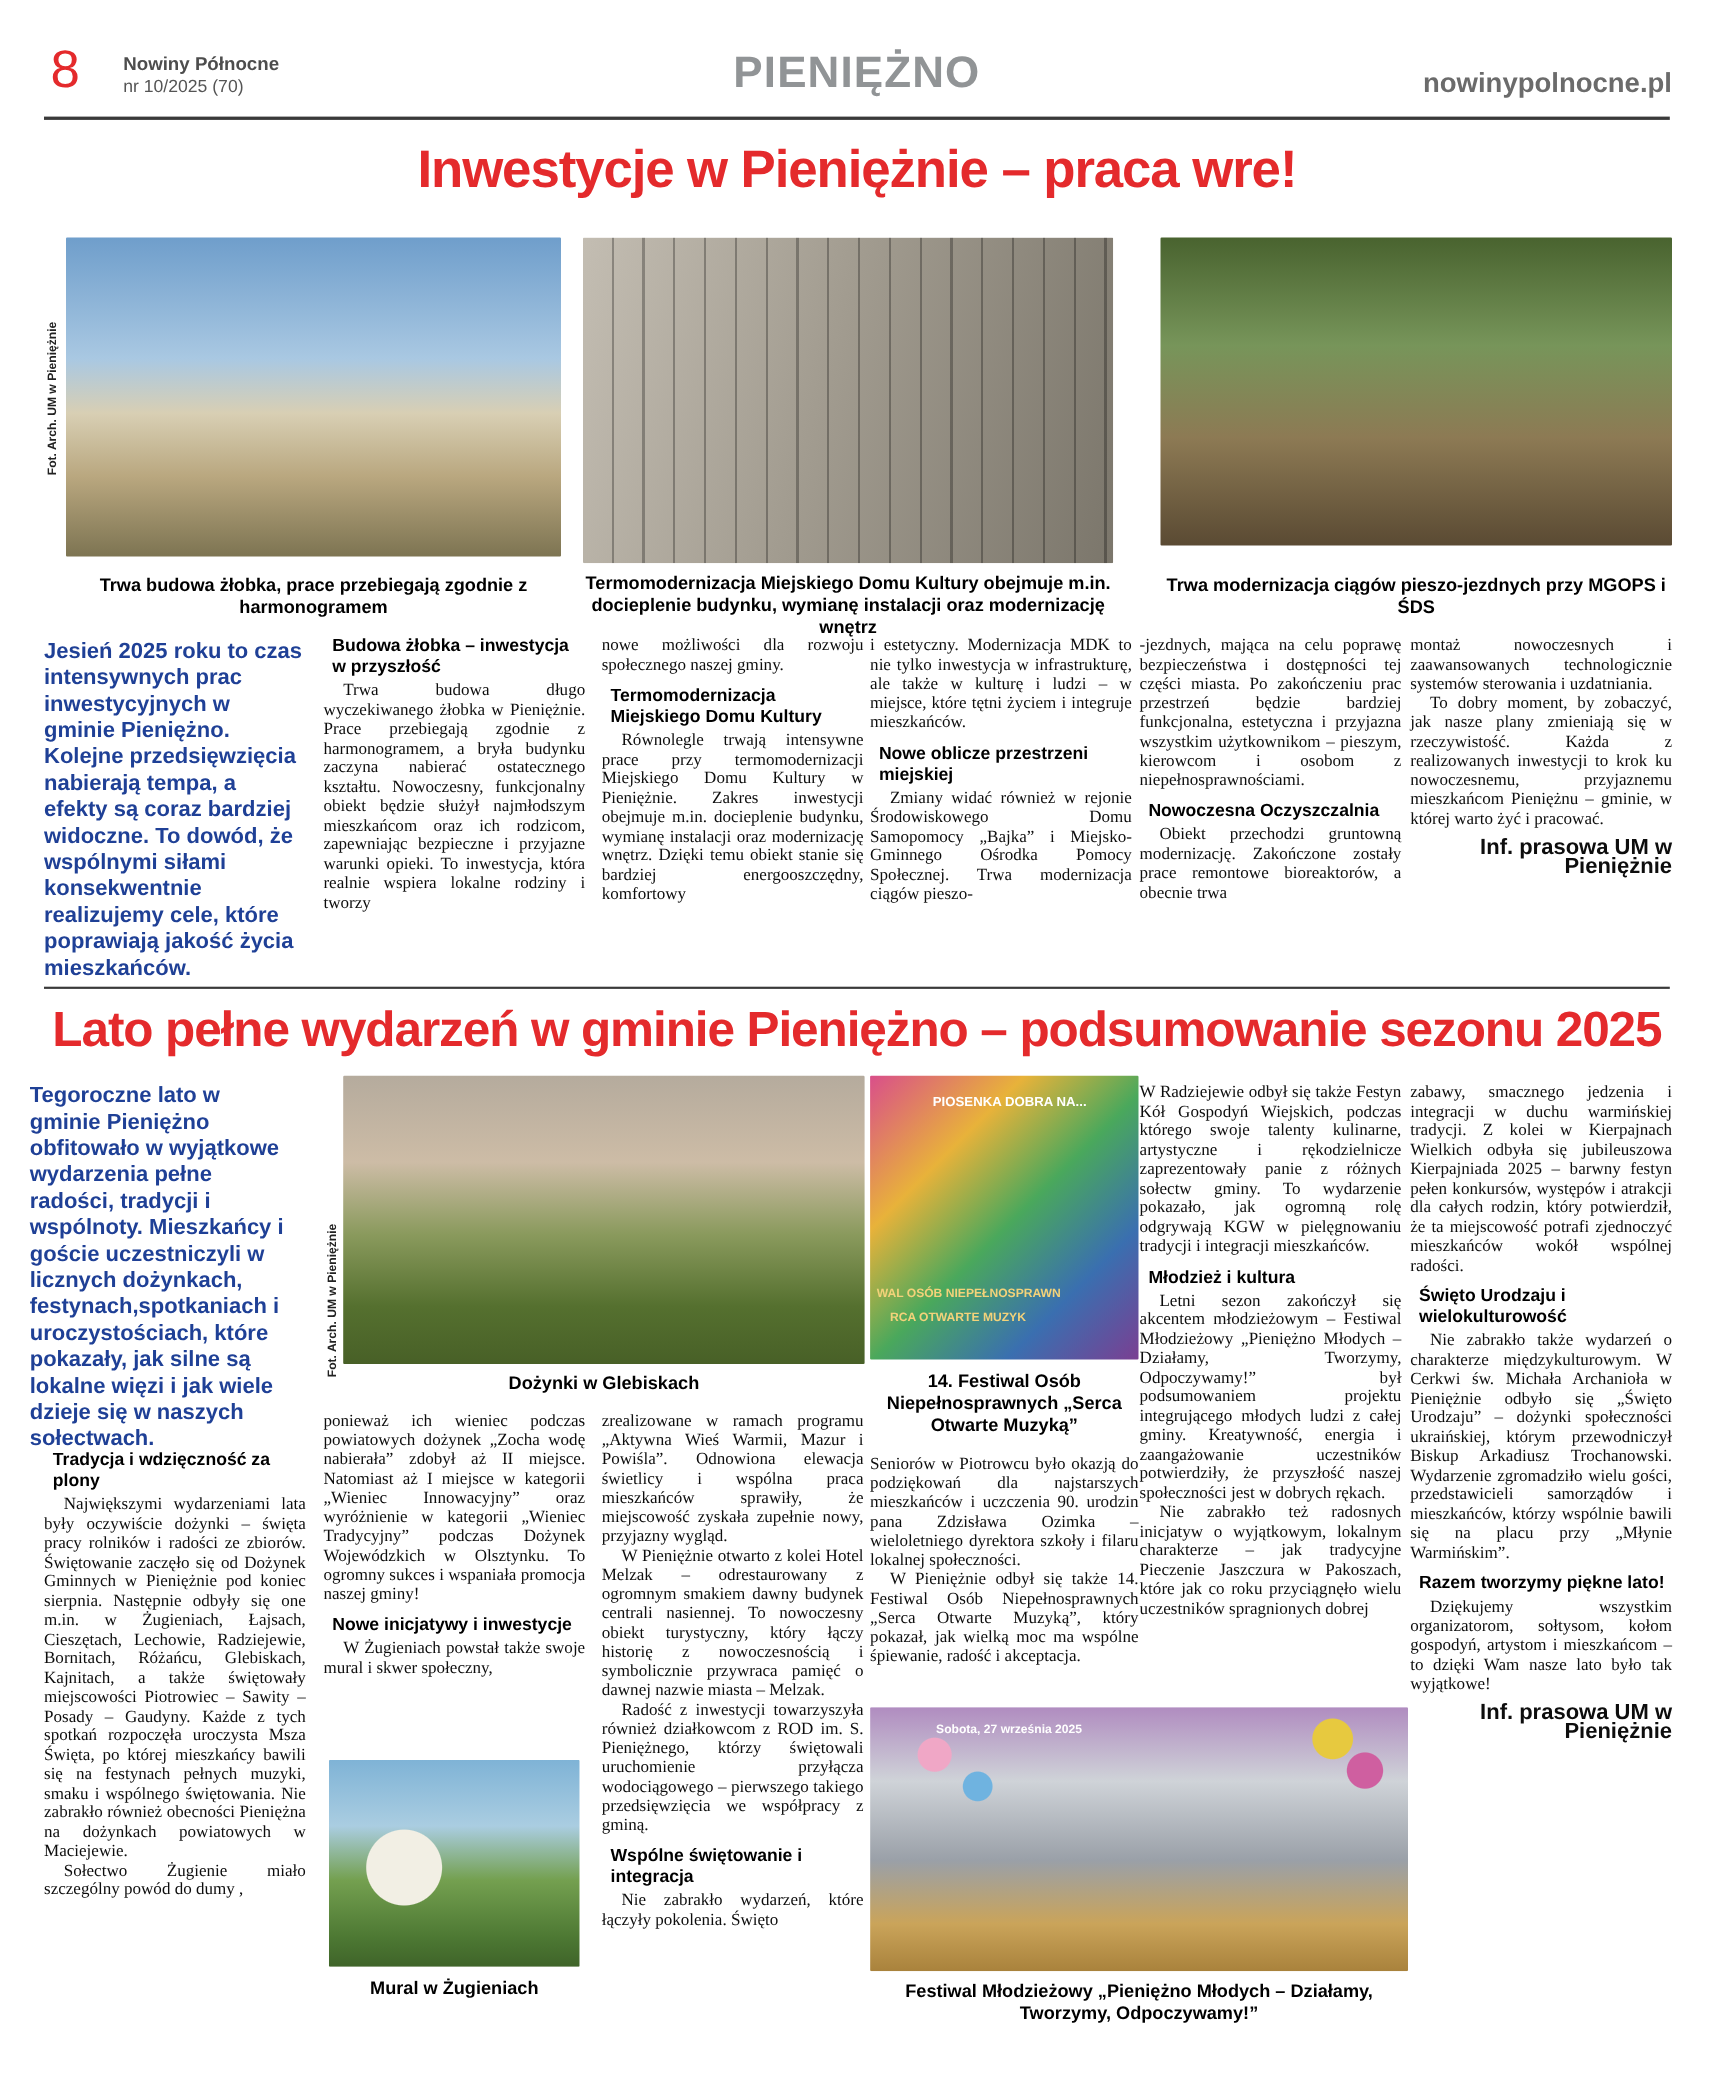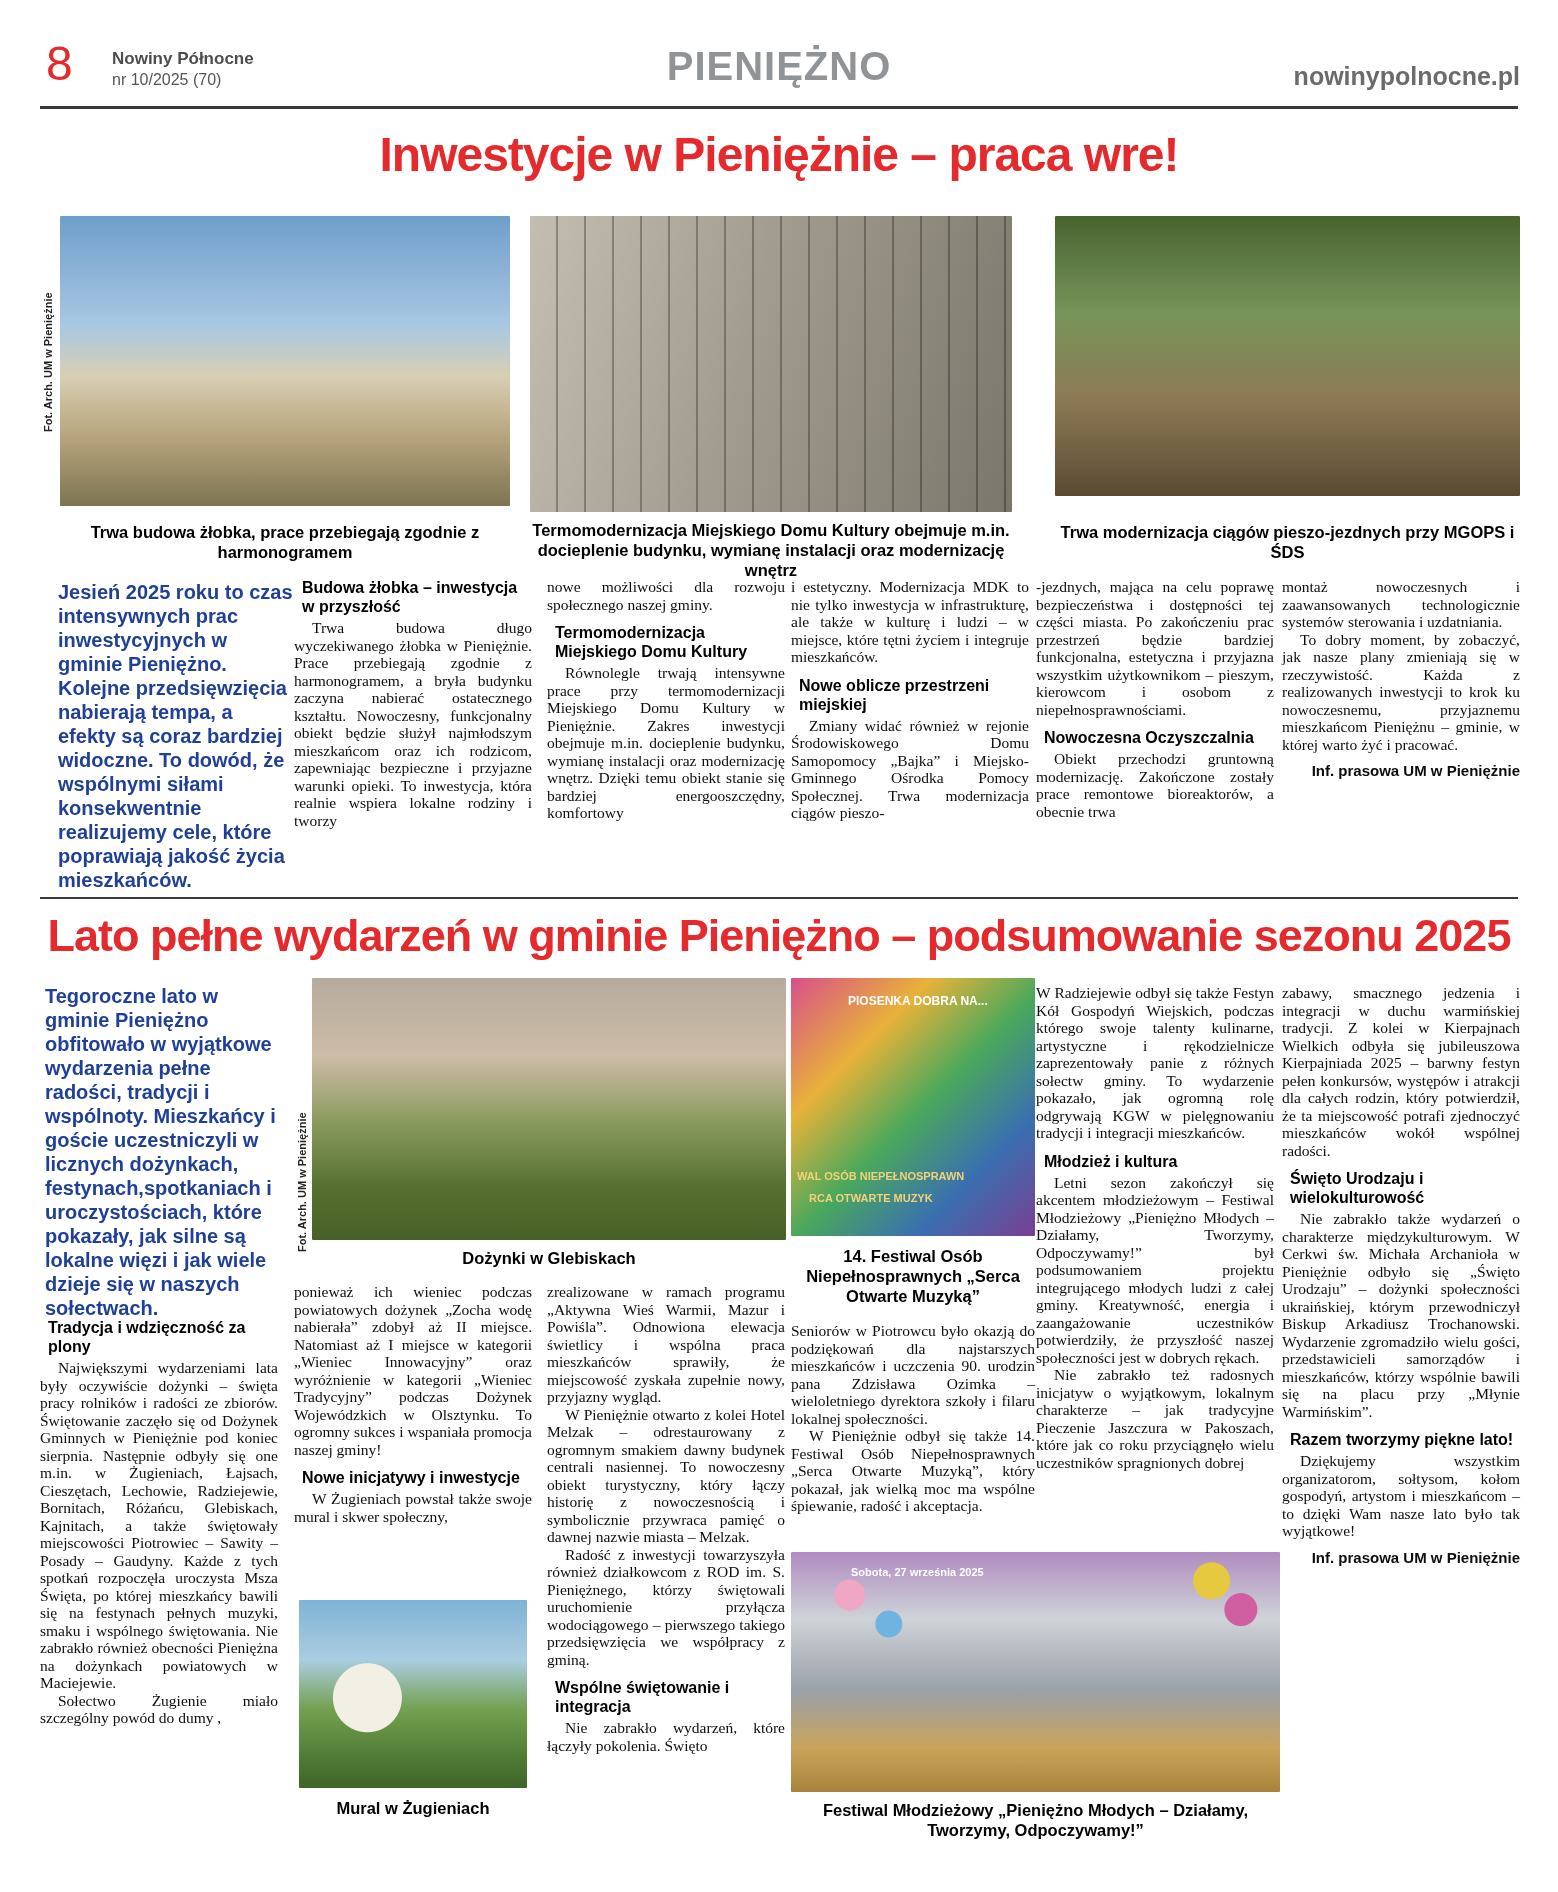--- a/index.html
+++ b/index.html
@@ -43,28 +43,28 @@
   .ph-overlay{position:absolute;font-family:"Liberation Sans",sans-serif;font-weight:bold;white-space:nowrap;}
 
   
   .caption{font-family:"Liberation Sans",sans-serif;font-weight:bold;font-size:16.5px;line-height:20px;
            text-align:center;color:#000;}
   .vcredit{font-family:"Liberation Sans",sans-serif;font-weight:bold;font-size:11px;color:#222;
            transform:rotate(-90deg);transform-origin:left top;white-space:nowrap;}
 
   
   .intro{font-family:"Liberation Sans",sans-serif;font-weight:bold;color:#1f4096;
-         font-size:20px;line-height:24px;margin-left:18px;}
+         font-size:20px;line-height:24px;}
   .btxt{font-size:15.5px;line-height:17.5px;text-align:justify;color:#0d0d0d;}
   .btxt p{margin:0;text-indent:18px;}
   .btxt p.ni{text-indent:0;}
   .btxt .sh{font-family:"Liberation Sans",sans-serif;font-weight:bold;font-size:16px;line-height:19px;
             margin:10px 0 3px 8px;text-align:left;color:#000;}
   .btxt .sh.first{margin-top:0;}
-  .byline{font-family:"Liberation Sans",sans-serif;font-weight:bold;font-size:15px;text-align:right;
+  .byline{font-family:"Liberation Sans",sans-serif;font-weight:bold;font-size:20px;text-align:right;
           margin-top:9px;text-indent:0;}
 </style>
 </head>
 <body>
 
 <div id="page">
 
   <div class="abs pagenum" style="left:46px;top:40px;">8</div>
   <div class="abs masthead" style="left:112px;top:48px;">
     <div>Nowiny Północne</div>

